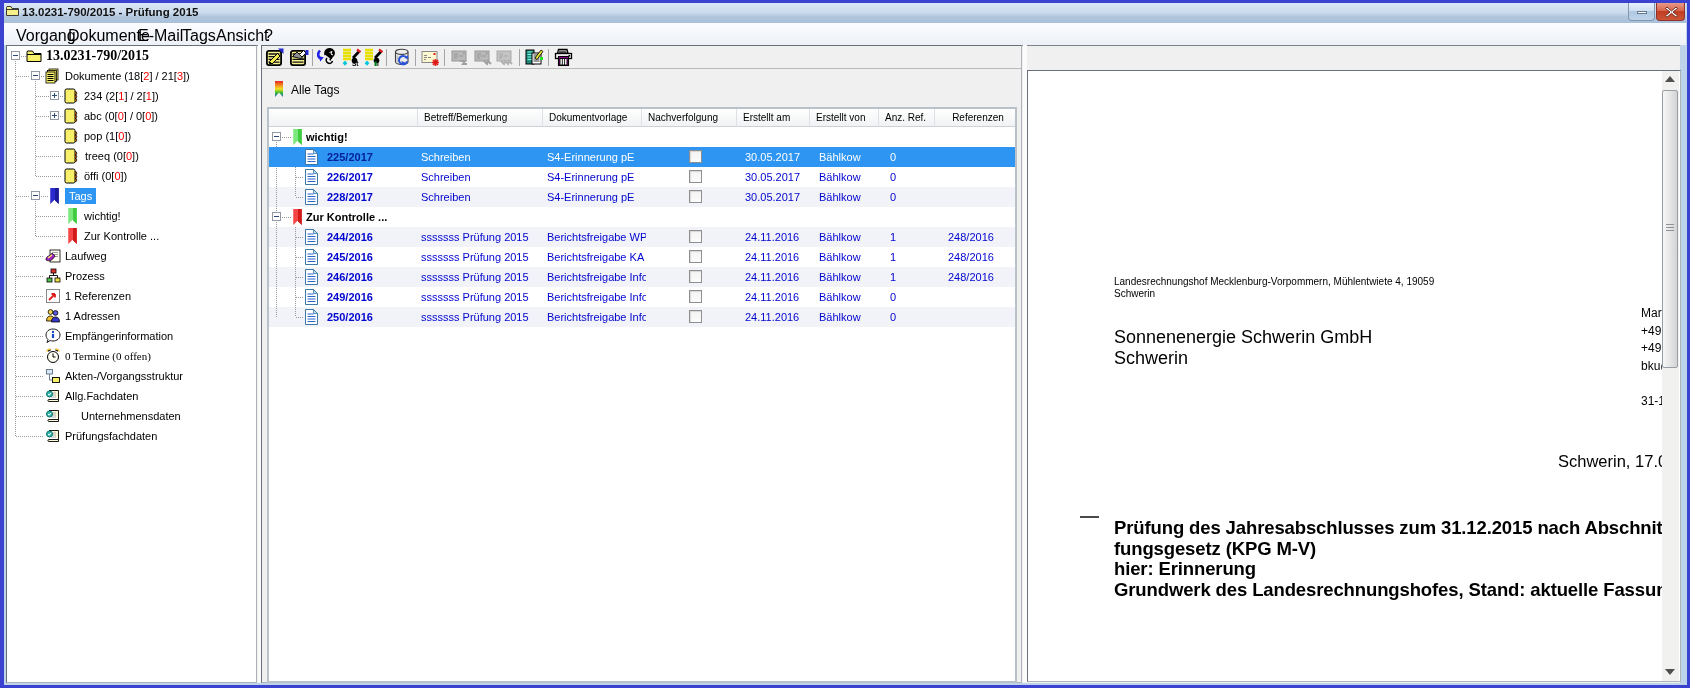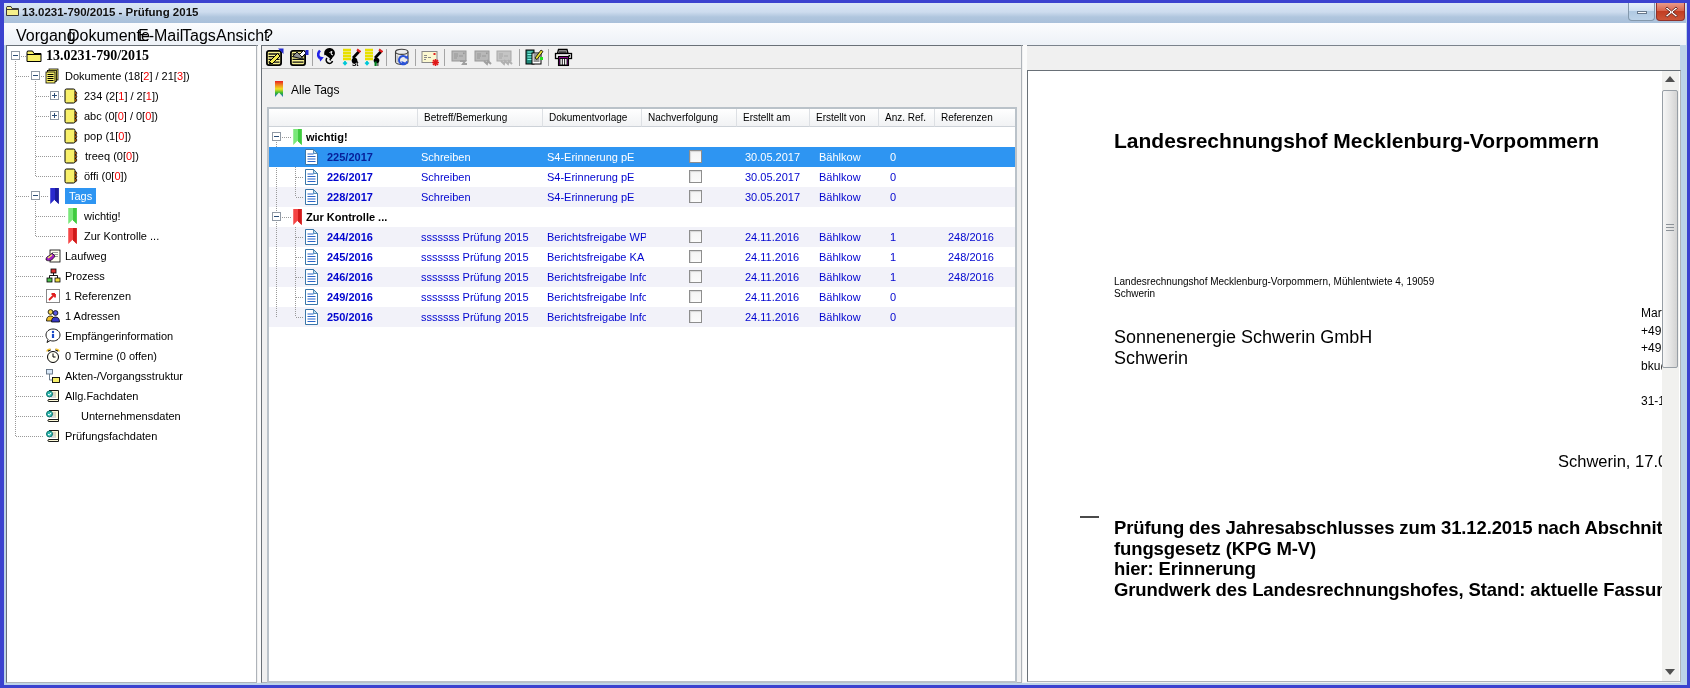--- a/index.html
+++ b/index.html
@@ -120,21 +120,21 @@
   <div class="trow" style="left:78px;top:100px;">treeq (0[<span class="red">0</span>])</div>
   <div class="trow" style="left:77px;top:120px;">öffi (0[<span class="red">0</span>])</div>
   <div class="trow" style="left:58px;top:142px;height:16px;line-height:16px;background:#2e95f2;color:#fff;padding:0 4px;">Tags</div>
   <div class="trow" style="left:77px;top:160px;">wichtig!</div>
   <div class="trow" style="left:77px;top:180px;">Zur Kontrolle ...</div>
   <div class="trow" style="left:58px;top:200px;">Laufweg</div>
   <div class="trow" style="left:58px;top:220px;">Prozess</div>
   <div class="trow" style="left:58px;top:240px;">1 Referenzen</div>
   <div class="trow" style="left:58px;top:260px;">1 Adressen</div>
   <div class="trow" style="left:58px;top:280px;">Empfängerinformation</div>
-  <div class="trow" style="left:58px;top:300px;">0 Termine (0 offen)</div>
+  <div class="trow" style="left:58px;top:300px;font-family:Liberation Serif, serif;">0 Termine (0 offen)</div>
   <div class="trow" style="left:58px;top:320px;">Akten-/Vorgangsstruktur</div>
   <div class="trow" style="left:58px;top:340px;">Allg.Fachdaten</div>
   <div class="trow" style="left:74px;top:360px;">Unternehmensdaten</div>
   <div class="trow" style="left:58px;top:380px;">Prüfungsfachdaten</div>
 
   <svg class="ticon" style="left:19px;top:2px;" viewBox="0 0 16 16">
       <path d="M1 4.5 L1 13.5 L15 13.5 L15 5.5 L8 5.5 L6.5 3 L1.5 3 Z" fill="#f8f06a" stroke="#000" stroke-width="1"></path>
       <path d="M1 6.5 L15 6.5" stroke="#000"></path>
     </svg>
   <svg class="ticon" style="left:38px;top:22px;" viewBox="0 0 16 16">
@@ -359,21 +359,21 @@
   <span class="abs" style="left:29px;top:13px;">Alle Tags</span>
 </div>
 <div id="table">
   <div class="hdr" style="left:0;width:149px;"></div>
   <div class="hdr" style="left:149px;width:125px;">Betreff/Bemerkung</div>
   <div class="hdr" style="left:274px;width:99px;">Dokumentvorlage</div>
   <div class="hdr" style="left:373px;width:95px;">Nachverfolgung</div>
   <div class="hdr" style="left:468px;width:73px;">Erstellt am</div>
   <div class="hdr" style="left:541px;width:69px;">Erstellt von</div>
   <div class="hdr" style="left:610px;width:56px;">Anz. Ref.</div>
-  <div class="hdr" style="left:666px;width:80px;border-right:none;">Referenzen</div>
+  <div class="hdr" style="left:666px;width:80px;border-right:none;text-align:center;">Referenzen</div>
 
   <div class="row" style="top:18px;z-index:2;">
     <div class="expbox" style="left:3px;top:5px;"></div>
     <svg class="abs" style="left:23px;top:2px;" width="11" height="17" viewBox="0 0 10 16">
         <path d="M1 0 L9 0 L9 15 L5 11 L1 15 Z" fill="#7ae87a"></path>
         <path d="M5.5 0 L9 0 L9 15 L5.5 11.5 Z" fill="#3fca3f"></path>
       </svg>
     <span class="abs" style="left:37px;font-weight:bold;">wichtig!</span>
   </div>
 
@@ -520,21 +520,20 @@
   <div class="doth" style="left:27px;top:168px;width:8px;"></div>
   <div class="doth" style="left:27px;top:188px;width:8px;"></div>
   <div class="doth" style="left:27px;top:208px;width:8px;"></div>
   <div class="doth" style="left:13px;top:28px;width:9px;"></div>
   <div class="doth" style="left:13px;top:108px;width:9px;"></div>
   </div>
 </div>
 
 <div id="rightpanel"></div>
 <div id="docpage">
-  <div class="abs" style="left:86px;top:58px;font-size:21px;font-weight:bold;white-space:nowrap;">Landesrechnungshof Mecklenburg-Vorpommern</div>
   <div class="abs" style="left:86px;top:205px;font-size:10px;line-height:12px;">Landesrechnungshof Mecklenburg-Vorpommern, Mühlentwiete 4, 19059<br>Schwerin</div>
   <div class="abs" style="left:86px;top:256px;font-size:18px;line-height:21px;">Sonnenenergie Schwerin GmbH<br>Schwerin</div>
   <div class="abs" style="left:613px;top:234px;font-size:12px;line-height:17.5px;white-space:nowrap;">Marion Musterfrau<br>+49 385 0000<br>+49 385 0001<br>bku@lrh-mv.de<br>&nbsp;<br>31-120/15</div>
   <div class="abs" style="left:530px;top:381px;font-size:16.5px;white-space:nowrap;">Schwerin, 17.01.2018</div>
   <div class="abs" style="left:52px;top:445px;width:19px;height:2px;background:#4a4a4a;"></div>
   <div class="abs" style="left:86px;top:447px;font-size:18.5px;font-weight:bold;line-height:20.6px;letter-spacing:-0.12px;white-space:nowrap;">Prüfung des Jahresabschlusses zum 31.12.2015 nach Abschnitt des Kommunalprü<br>fungsgesetz (KPG M-V)<br>hier: Erinnerung<br>Grundwerk des Landesrechnungshofes, Stand: aktuelle Fassung</div>
 </div>
 <div id="rscroll">
   <div class="abs" style="left:2px;top:5px;width:0;height:0;border-left:5px solid transparent;border-right:5px solid transparent;border-bottom:6px solid #505050;margin-left:1px;"></div>
   <div class="abs" style="left:0px;top:19px;width:16px;height:278px;border:1px solid #979ea5;border-radius:2px;background:linear-gradient(to right,#f6f6f6,#e8e8e8 45%,#d3d3d3);"></div>

